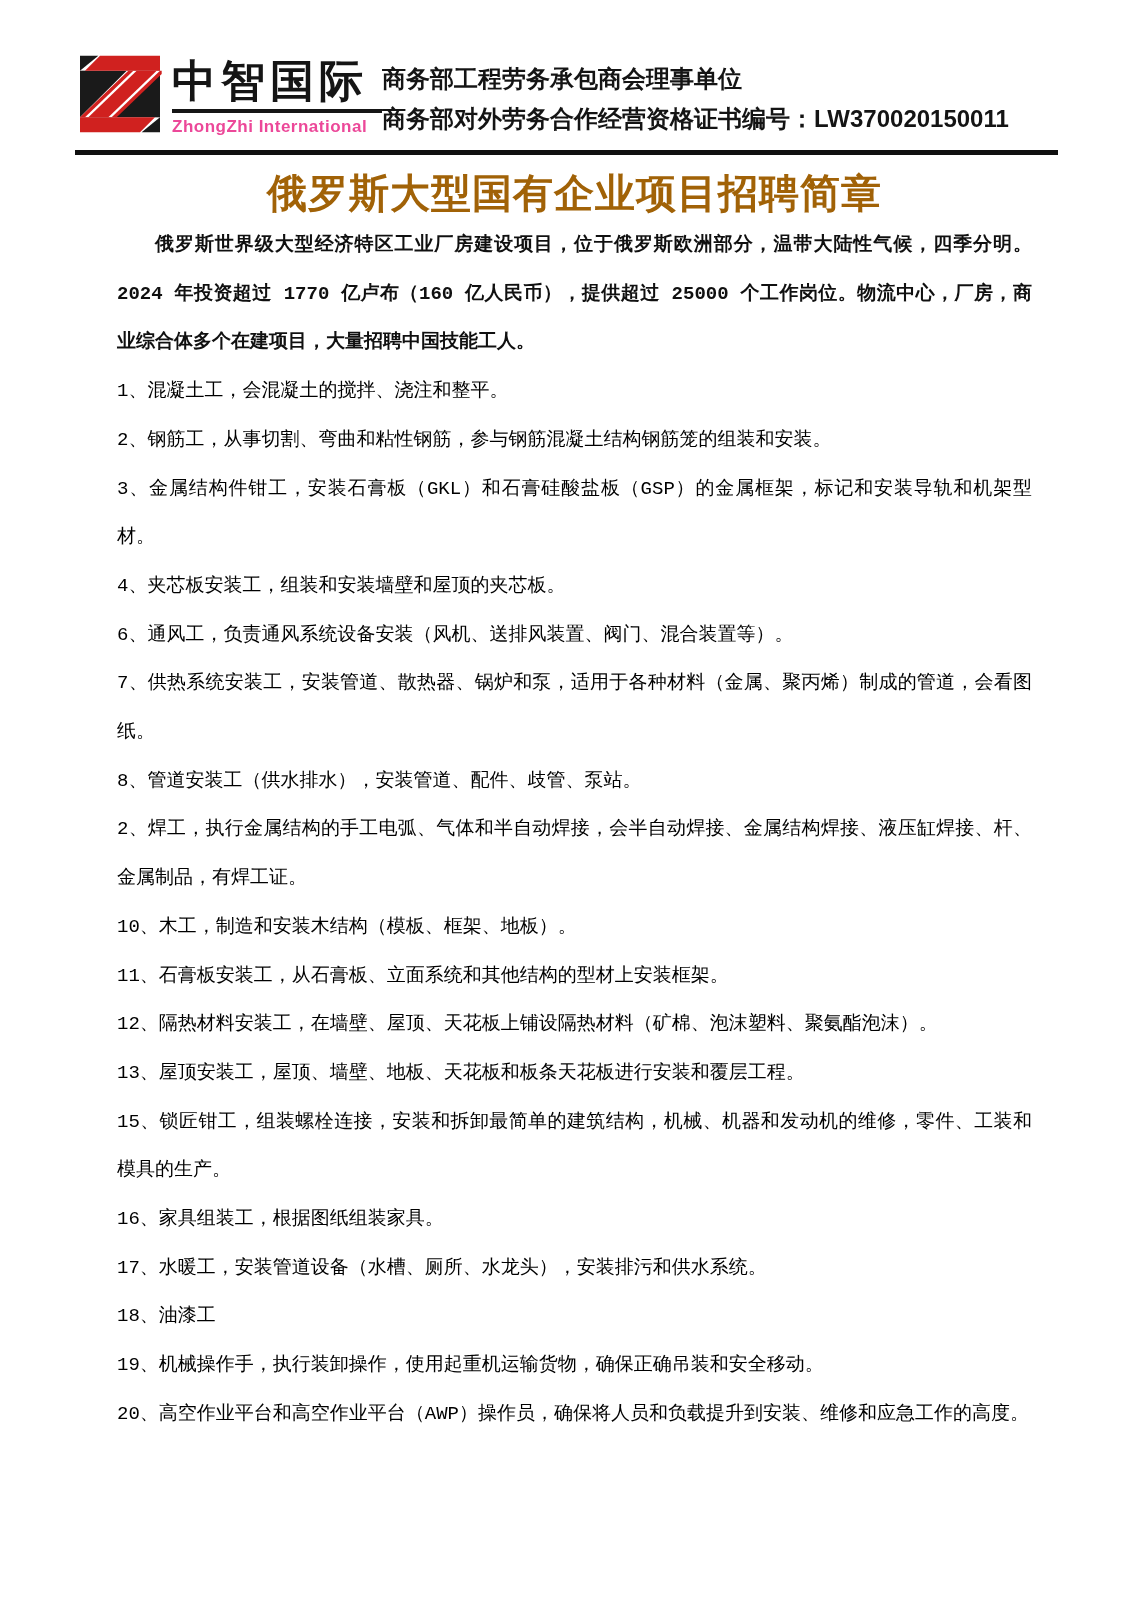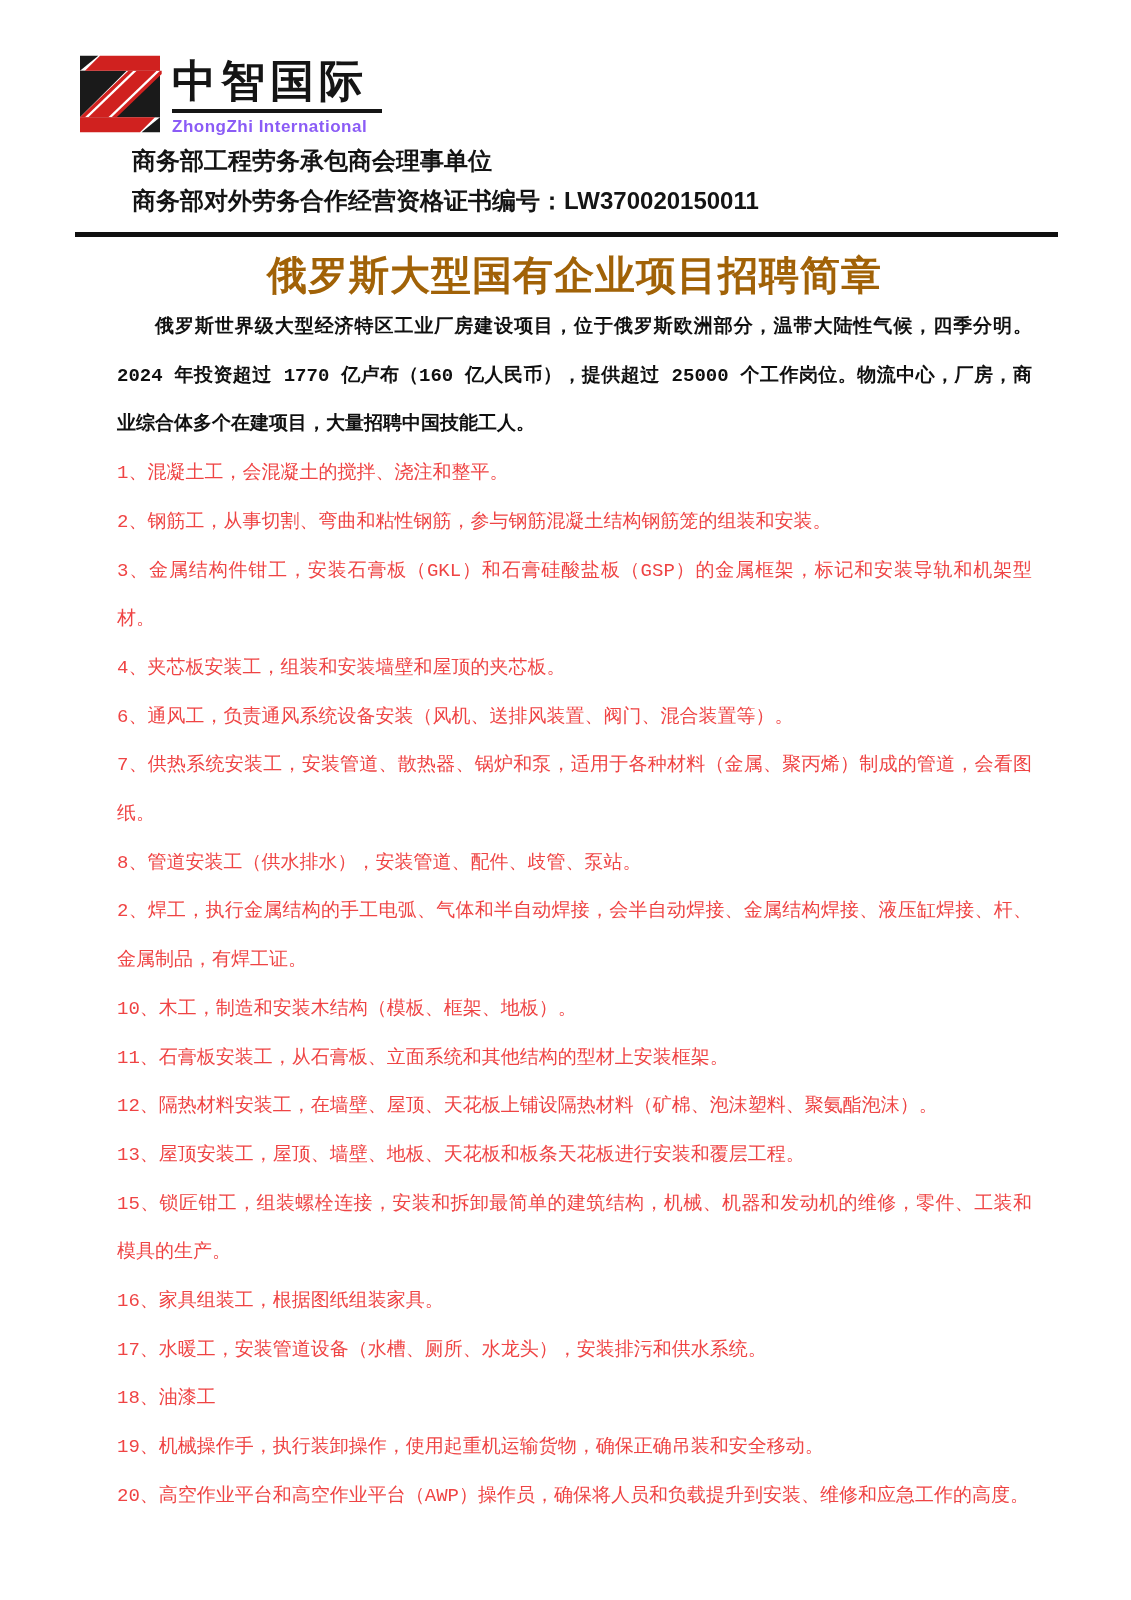--- a/index.html
+++ b/index.html
@@ -14,44 +14,42 @@
     width: 1131px; height: 1600px;
     background: #ffffff;
     overflow: hidden;
   }
 
   
   .header {
     display: flex;
     align-items: flex-start;
     padding: 54px 70px 0 78px;
-    flex-direction: column;
   }
   .brand { display: flex; gap: 10px; }
   .z-logo { width: 84px; height: 80px; flex: 0 0 auto; display: block; }
   .brand-text { padding-top: 2px; }
   .brand-cn {
     font-family: "Liberation Sans", "DejaVu Sans", sans-serif;
     font-weight: 900;
     font-size: 44px; line-height: 50px;
     letter-spacing: 5px;
     color: #151515;
     white-space: nowrap;
   }
   .brand-rule { height: 4px; background: #151515; width: 210px; margin: 3px 0 5px; }
   .brand-en {
     font-family: "Liberation Sans", "DejaVu Sans", sans-serif;
     font-weight: 700;
     font-size: 17px; line-height: 18px;
     letter-spacing: 0.5px;
-    color: #8b5cf6;
+    color: #ec4899;
     white-space: nowrap;
   }
   .certs {
-    margin-left: 54px;
     padding-top: 6px;
     font-weight: 700;
     font-size: 24px;
     line-height: 39px;
     color: #141414;
     white-space: nowrap;
   }
   .license-no { font-family: "Liberation Sans", "DejaVu Sans", sans-serif; font-weight: 700; }
 
   .rule {
@@ -73,21 +71,21 @@
     line-height: 54px;
     font-weight: 700;
     text-align: center;
     letter-spacing: 1px;
     margin: 12px 0 0 0;
     color: #a16207;
     white-space: nowrap;
   }
   .intro { font-weight: 700; text-indent: 2em; color: #101010; }
   .heading { font-weight: 700; color: #101010; }
-  .job { color: #ef4444; }
+  .job { color: #000000; }
 </style>
 </head>
 <body>
 
 <div class="page">
 
   <header class="header">
     <div class="brand">
       <svg class="z-logo" viewBox="0 0 100 96" xmlns="http://www.w3.org/2000/svg" aria-hidden="true">
 

